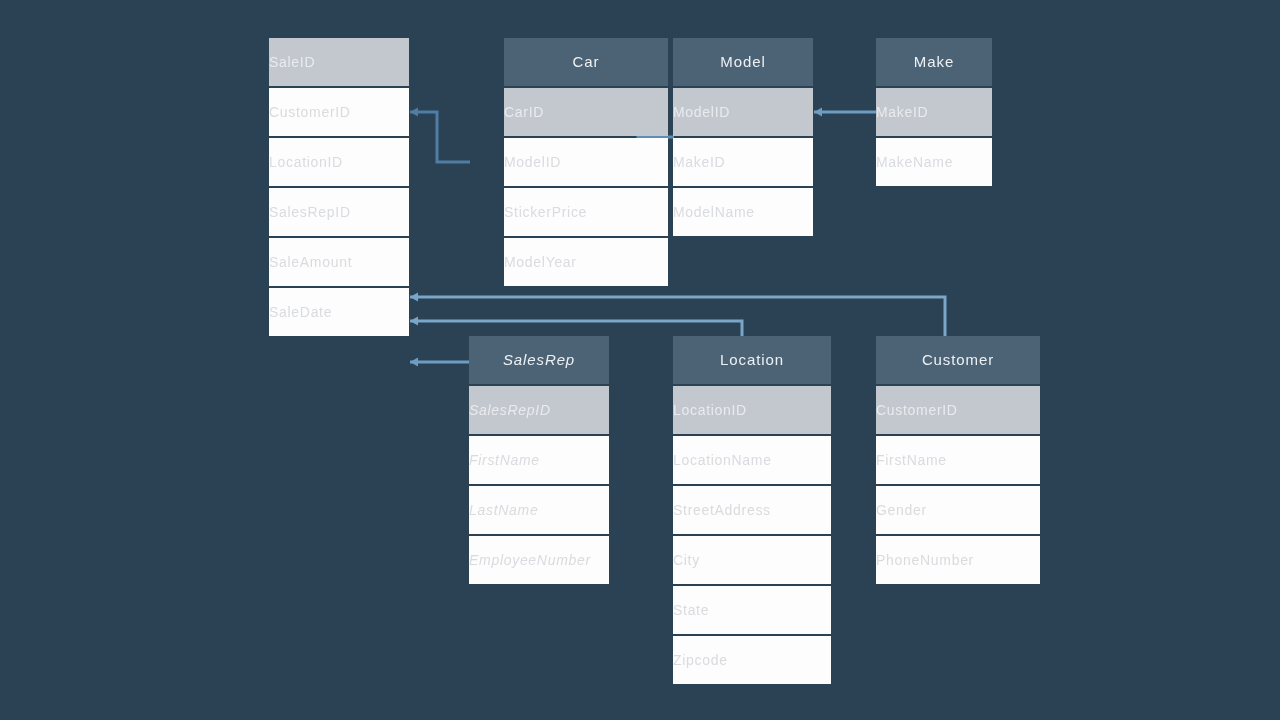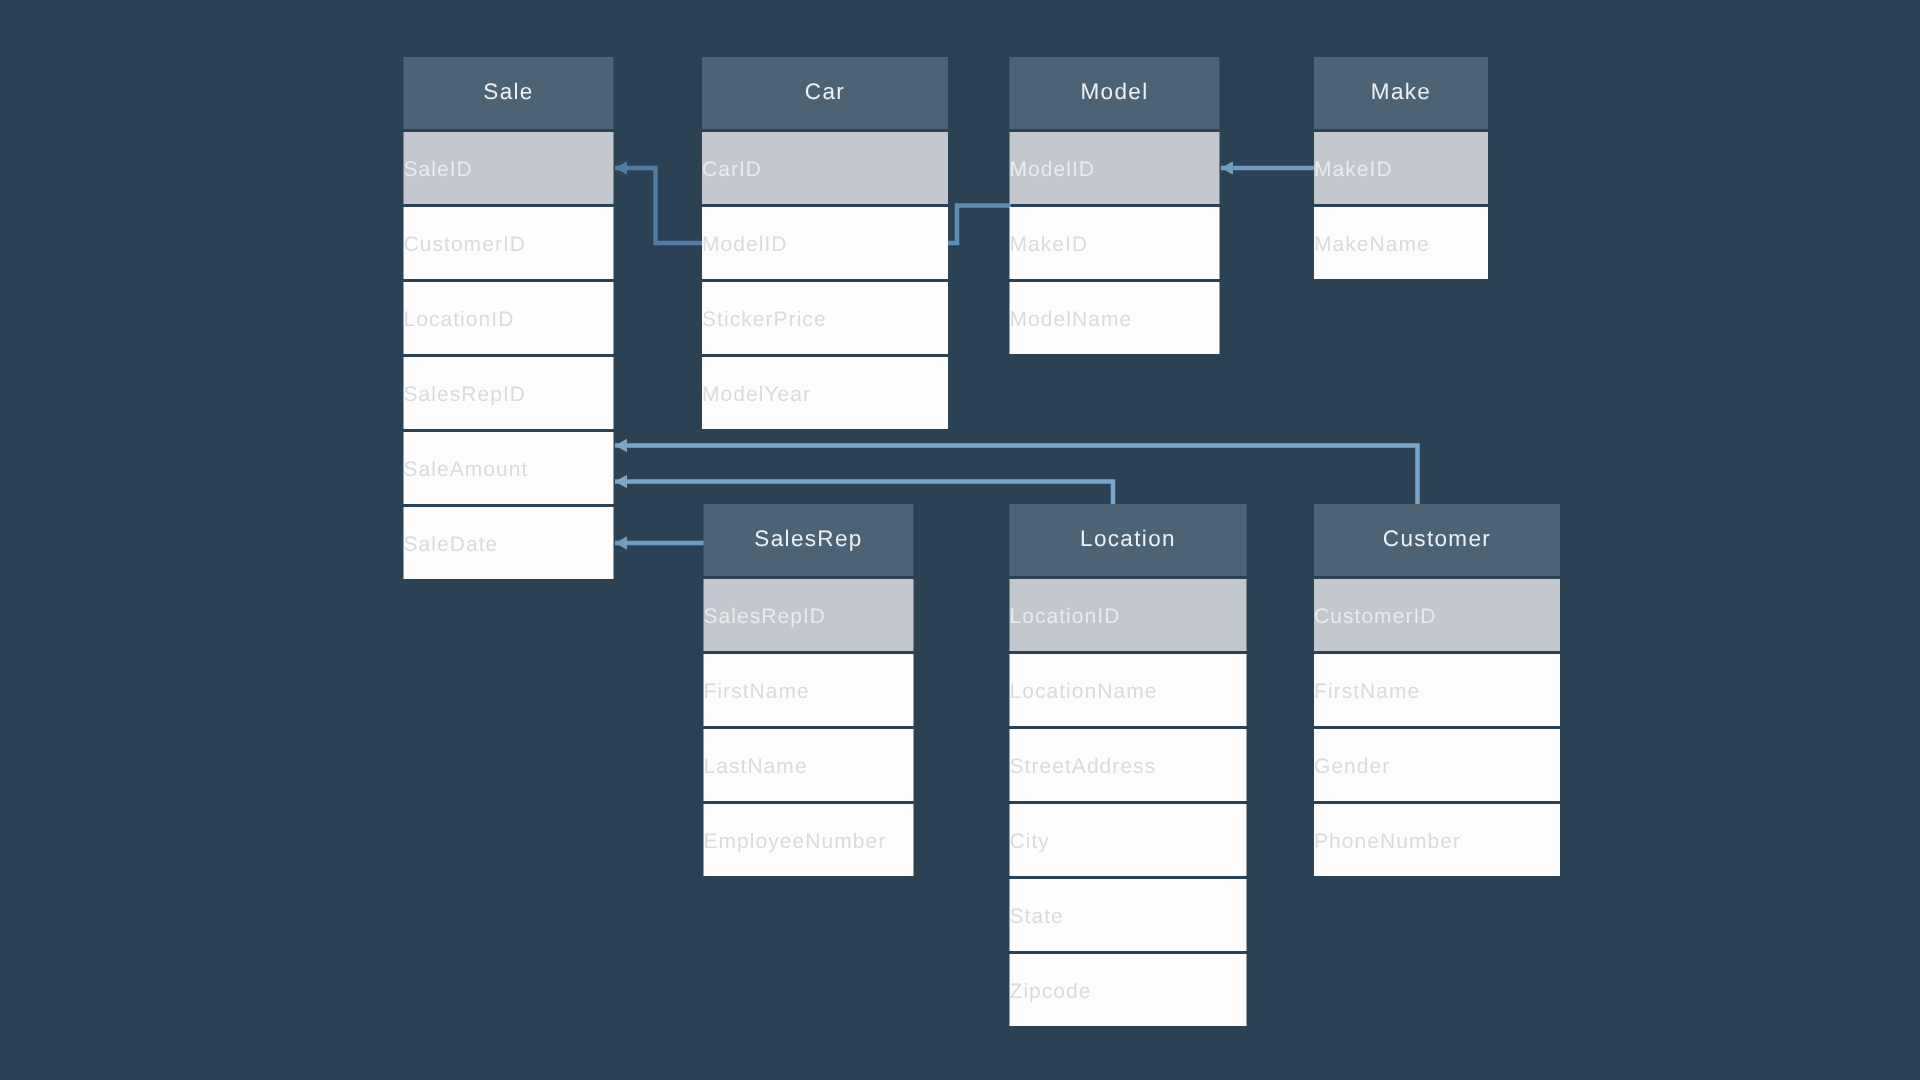--- a/index.html
+++ b/index.html
@@ -44,47 +44,46 @@
       <polygon points="814,112 822,107.5 822,116.5" fill="#6f9dc2"></polygon>
       <polyline points="410,297 945,297 945,337" fill="none" stroke="#7aa6c9" stroke-width="3"></polyline>
       <polygon points="410,297 418,292.5 418,301.5" fill="#7aa6c9"></polygon>
       <polyline points="410,321 742,321 742,337" fill="none" stroke="#7aa6c9" stroke-width="3"></polyline>
       <polygon points="410,321 418,316.5 418,325.5" fill="#7aa6c9"></polygon>
       <polyline points="410,362 470,362" fill="none" stroke="#6f9dc2" stroke-width="3"></polyline>
       <polygon points="410,362 418,357.5 418,366.5" fill="#6f9dc2"></polygon>
     </svg>
   <div id="diagram">
       <div class="table-node" style="left: 269px; top: 38px; width: 140px;">
-        <div class="table-header">Sale</div>
         <div class="table-row key">SaleID</div>
         <div class="table-row">CustomerID</div>
         <div class="table-row">LocationID</div>
         <div class="table-row">SalesRepID</div>
         <div class="table-row">SaleAmount</div>
         <div class="table-row">SaleDate</div>
       </div>
-      <div class="table-node" style="left: 449px; top: 38px; width: 164px; padding-left: 19px;">
+      <div class="table-node" style="left: 485px; top: 38px; width: 164px; padding-left: 19px;">
         <div class="table-header">Car</div>
         <div class="table-row key">CarID</div>
         <div class="table-row">ModelID</div>
         <div class="table-row">StickerPrice</div>
         <div class="table-row">ModelYear</div>
       </div>
       <div class="table-node" style="left: 673px; top: 38px; width: 140px;">
         <div class="table-header">Model</div>
         <div class="table-row key">ModelID</div>
         <div class="table-row">MakeID</div>
         <div class="table-row">ModelName</div>
       </div>
       <div class="table-node" style="left: 876px; top: 38px; width: 116px;">
         <div class="table-header">Make</div>
         <div class="table-row key">MakeID</div>
         <div class="table-row">MakeName</div>
       </div>
-      <div class="table-node" style="left: 469px; top: 336px; width: 140px;">
+      <div class="table-node" style="left: 469px; top: 336px; width: 140px; font-style: italic;">
         <div class="table-header">SalesRep</div>
         <div class="table-row key">SalesRepID</div>
         <div class="table-row">FirstName</div>
         <div class="table-row">LastName</div>
         <div class="table-row">EmployeeNumber</div>
       </div>
       <div class="table-node" style="left: 673px; top: 336px; width: 158px;">
         <div class="table-header">Location</div>
         <div class="table-row key">LocationID</div>
         <div class="table-row">LocationName</div>

